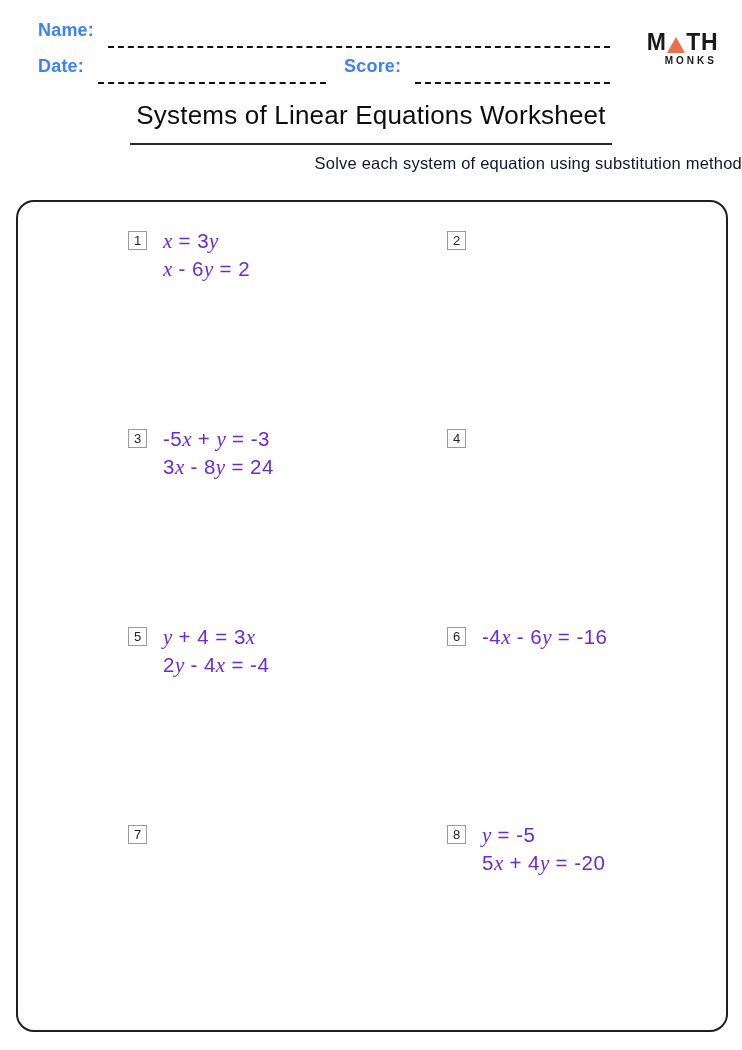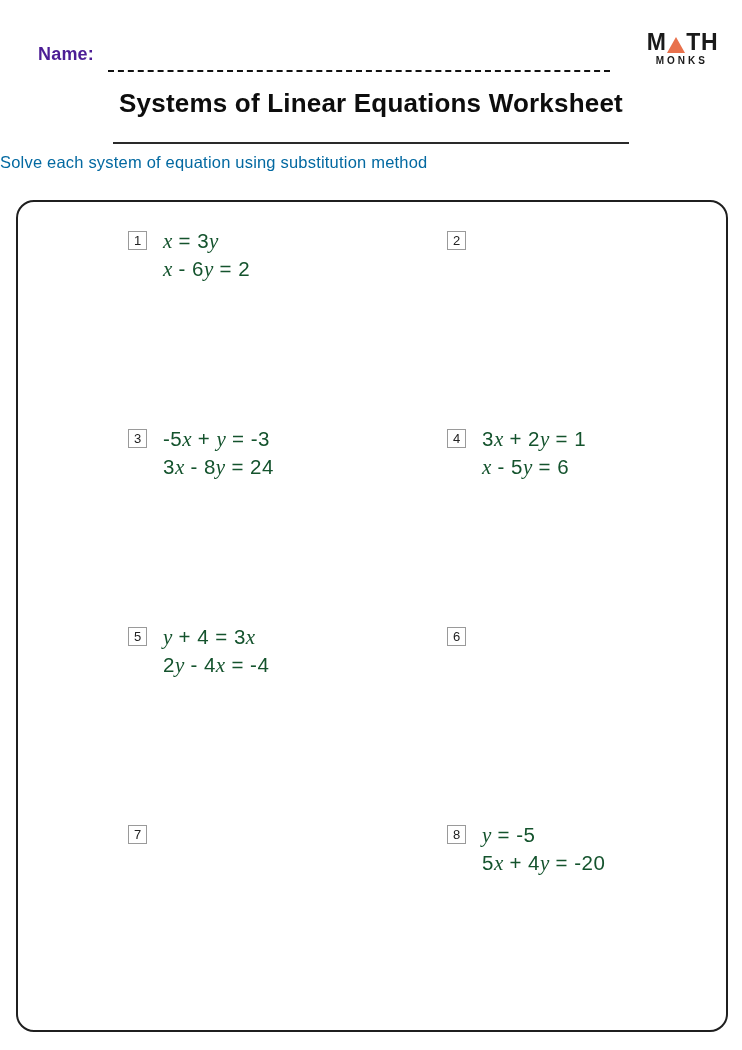--- a/index.html
+++ b/index.html
@@ -19,24 +19,23 @@
   .header-fields { width: 572px; }
   .hrow {
     display: flex;
     align-items: flex-end;
     margin-bottom: 16px;
   }
   .hlabel {
     font-size: 18px;
     font-weight: 600;
     letter-spacing: 0.2px;
-    color: #4c1d95;
+    color: #3b82f6;
     line-height: 20px;
     white-space: nowrap;
-    margin-top: 24px;
   }
   .dashline {
     border-bottom: 2px dashed #111;
     height: 2px;
     margin-left: 14px;
     margin-bottom: -8px;
   }
   .dashline.fill { flex: 1; }
   .dashline.date-line { width: 228px; }
   .score-label { margin-left: 18px; }
@@ -67,38 +66,37 @@
     border-bottom: 16px solid #E8714C;
     margin: 0 1px 1px 1px;
   }
   .logo-monks {
     font-size: 10px;
     font-weight: bold;
     letter-spacing: 3px;
     color: #1a1a1a;
     margin-top: 1px;
     padding-right: 1px;
-    text-align: center;
   }
 
   
   .title-wrap { text-align: center; margin-top: 24px; }
   .title {
     display: inline-block;
     font-size: 26px;
-    font-weight: bold;
+    font-weight: normal;
     letter-spacing: 0.2px;
     color: #0d0d0d;
     border-bottom: 2px solid #2a2a2a;
-    padding: 0 6px 23px 6px;
+    padding: 0 6px 12px 6px;
   }
   .subtitle {
-    text-align: left;
+    text-align: right;
     font-size: 16.5px;
-    color: #0369a1;
+    color: #0f172a;
     margin-top: 9px;
     letter-spacing: 0.2px;
   }
 
   
   .problems-box {
     position: absolute;
     left: 16px;
     top: 200px;
     width: 712px;
@@ -127,38 +125,44 @@
     font-size: 13px;
     color: #222;
     margin-top: 4px;
     flex: none;
     background: #fff;
   }
   .equations { margin-left: 16px; }
   .equation {
     font-size: 20.5px;
     line-height: 28px;
-    color: #14532d;
+    color: #6d28d9;
     letter-spacing: 0.5px;
     white-space: nowrap;
   }
   .equation i {
     font-family: "Liberation Serif", serif;
     font-style: italic;
     font-size: 21px;
     letter-spacing: 0;
   }
 </style>
 </head>
 <body>
 
 <div class="header">
   <div class="header-fields">
     <div class="hrow">
       <span class="hlabel">Name:</span>
+      <span class="dashline fill"></span>
+    </div>
+    <div class="hrow">
+      <span class="hlabel">Date:</span>
+      <span class="dashline date-line"></span>
+      <span class="hlabel score-label">Score:</span>
       <span class="dashline fill"></span>
     </div>
   </div>
   <div class="logo">
     <div class="logo-math">
         <span>M</span>
         <span class="logo-tri"></span>
         <span>TH</span>
       </div>
     <div class="logo-monks">MONKS</div>
@@ -188,37 +192,34 @@
     <div class="problem">
       <span class="num-box">3</span>
       <div class="equations">
         <div class="equation">-5<i>x</i> + <i>y</i> = -3</div>
         <div class="equation">3<i>x</i> - 8<i>y</i> = 24</div>
       </div>
     </div>
 
     <div class="problem">
       <span class="num-box">4</span>
-      <div class="equations">
-        <div class="equation">3<i>x</i> + 2<i>y</i> = 1</div>
-        <div class="equation"><i>x</i> - 5<i>y</i> = 6</div>
-      </div>
     </div>
 
     <div class="problem">
       <span class="num-box">5</span>
       <div class="equations">
         <div class="equation"><i>y</i> + 4 = 3<i>x</i></div>
         <div class="equation">2<i>y</i> - 4<i>x</i> = -4</div>
       </div>
     </div>
 
     <div class="problem">
       <span class="num-box">6</span>
       <div class="equations">
+        <div class="equation">-4<i>x</i> - 6<i>y</i> = -16</div>
       </div>
     </div>
 
     <div class="problem">
       <span class="num-box">7</span>
     </div>
 
     <div class="problem">
       <span class="num-box">8</span>
       <div class="equations">

